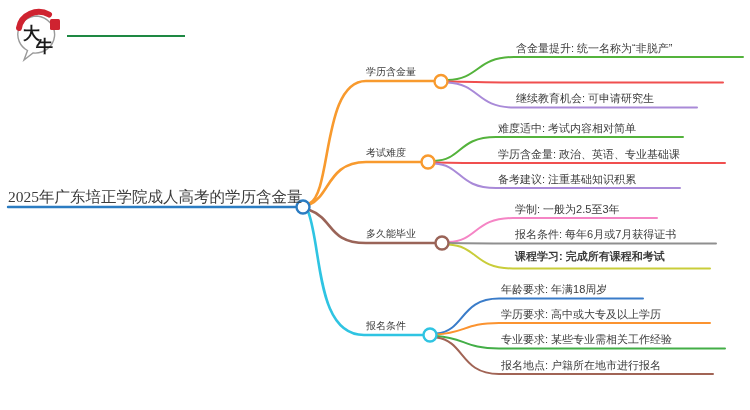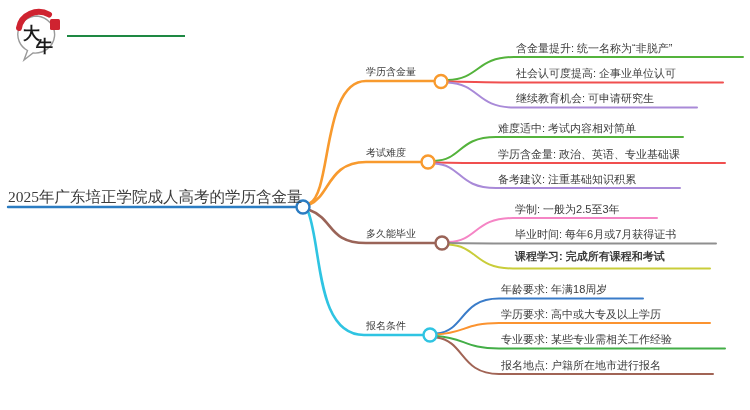--- a/index.html
+++ b/index.html
@@ -61,29 +61,28 @@
   </svg>
 
   <div class="label central-label" style="left:8px; top:189px;font-family:Liberation Serif, serif;">2025年广东培正学院成人高考的学历含金量</div>
 
   <div class="label branch-label" style="left:366px; top:64px;">学历含金量</div>
   <div class="label branch-label" style="left:366px; top:145px;">考试难度</div>
   <div class="label branch-label" style="left:366px; top:226px;">多久能毕业</div>
   <div class="label branch-label" style="left:366px; top:318px;">报名条件</div>
 
   <div class="label leaf-label" style="left:516px; top:40px;">含金量提升: 统一名称为“非脱产”</div>
-  <div class="label leaf-label" style="left:516px; top:65px;">社会认可度提高: 企事业单位认可</div>
   <div class="label leaf-label" style="left:516px; top:90px;">继续教育机会: 可申请研究生</div>
 
   <div class="label leaf-label" style="left:498px; top:120px;">难度适中: 考试内容相对简单</div>
   <div class="label leaf-label" style="left:498px; top:146px;">学历含金量: 政治、英语、专业基础课</div>
   <div class="label leaf-label" style="left:498px; top:171px;">备考建议: 注重基础知识积累</div>
 
   <div class="label leaf-label" style="left:515px; top:201px;">学制: 一般为2.5至3年</div>
-  <div class="label leaf-label" style="left:515px; top:226px;">毕业时间: 每年6月或7月获得证书</div>
+  <div class="label leaf-label" style="left:515px; top:226px;">报名条件: 每年6月或7月获得证书</div>
   <div class="label leaf-label" style="left:515px; top:248px;font-weight:bold;">课程学习: 完成所有课程和考试</div>
 
   <div class="label leaf-label" style="left:501px; top:281px;">年龄要求: 年满18周岁</div>
   <div class="label leaf-label" style="left:501px; top:306px;">学历要求: 高中或大专及以上学历</div>
   <div class="label leaf-label" style="left:501px; top:331px;">专业要求: 某些专业需相关工作经验</div>
   <div class="label leaf-label" style="left:501px; top:357px;">报名地点: 户籍所在地市进行报名</div>
 
   <div class="logo">
     <svg class="logo-icon" viewBox="0 0 50 54">
 

